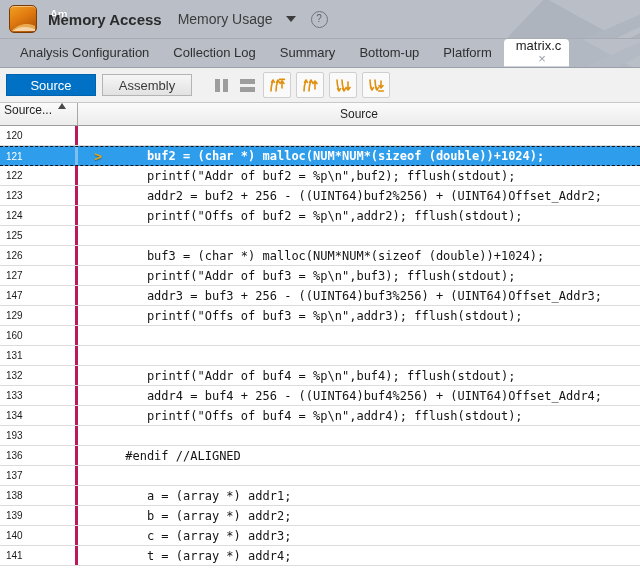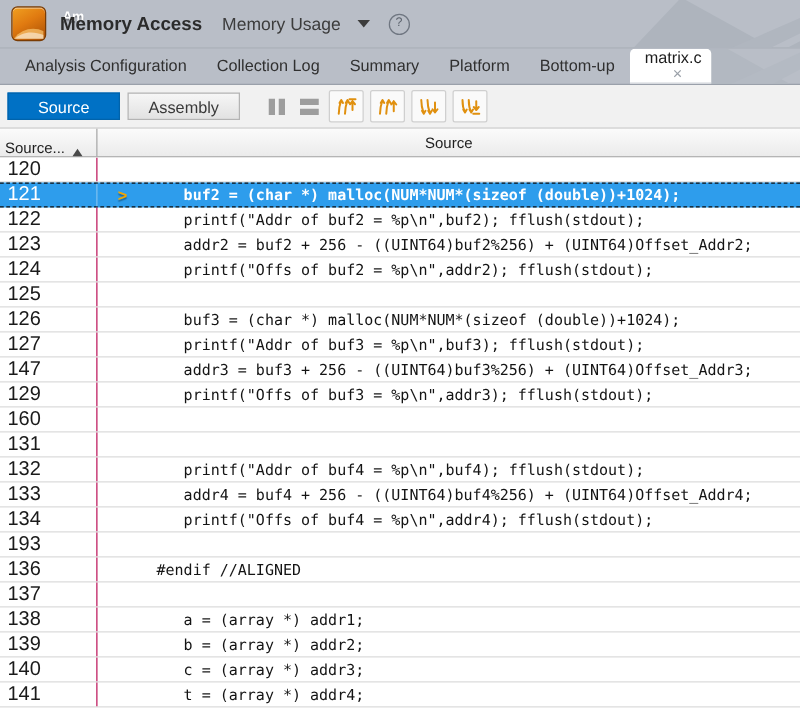--- a/index.html
+++ b/index.html
@@ -116,21 +116,21 @@
   .navbtn:first-of-type{margin-left:10px;}
 
   
   .gridhead{
     height:22px;flex:0 0 22px;display:flex;
     background:linear-gradient(#fbfbfb,#ebebeb);
     border-bottom:1px solid #9e9e9e;
     font-size:12px;color:#1f1f1f;
   }
   .gh-num{
-    width:78px;flex:0 0 78px;display:flex;align-items:flex-end;
+    width:78px;flex:0 0 78px;display:flex;align-items:flex-start;
     padding-left:4px;border-right:1px solid #a8a8a8;box-sizing:border-box;
     cursor:pointer;
   }
   .gh-num .sorttri{
     margin-left:6px;width:0;height:0;
     border-left:4px solid transparent;border-right:4px solid transparent;
     border-bottom:6px solid #4a4a4a;
   }
   .gh-src{
     flex:1 1 auto;display:flex;align-items:center;justify-content:center;
@@ -138,23 +138,23 @@
   }
 
   
   .grid{flex:1 1 auto;overflow:hidden;background:#fff;}
   .row{
     height:20px;display:flex;align-items:stretch;
     border-bottom:1px solid #dcdcdc;box-sizing:border-box;
   }
   .row .num{
     width:78px;flex:0 0 78px;box-sizing:border-box;
-    padding-left:6px;font-size:16px;color:#1a1a1a;
+    padding-left:6px;font-size:10px;color:#1a1a1a;
     display:flex;align-items:center;
-    border-right:1px solid #be185d;
+    border-right:3px solid #be185d;
   }
   .row .mark{
     width:40px;flex:0 0 40px;box-sizing:border-box;
     display:flex;align-items:center;justify-content:center;
     font-size:13px;font-weight:bold;
   }
   .row .code{
     flex:1 1 auto;font-family:"DejaVu Sans Mono","Liberation Mono",monospace;
     font-size:12px;color:#141414;display:flex;align-items:center;
     white-space:pre;overflow:hidden;
@@ -206,24 +206,24 @@
     <div class="tab">
       <span class="tlabel">Analysis Configuration</span>
     </div>
     <div class="tab">
       <span class="tlabel">Collection Log</span>
     </div>
     <div class="tab">
       <span class="tlabel">Summary</span>
     </div>
     <div class="tab">
+      <span class="tlabel">Bottom-up</span>
+    </div>
+    <div class="tab">
       <span class="tlabel">Platform</span>
-    </div>
-    <div class="tab">
-      <span class="tlabel">Bottom-up</span>
     </div>
     <div class="tab active">
       <span class="tlabel">matrix.c</span>
       <span class="closex">×</span>
     </div>
   </div>
 
   <div class="toolbar">
     <div class="segbtn on">Source</div>
     <div class="segbtn off">Assembly</div>

